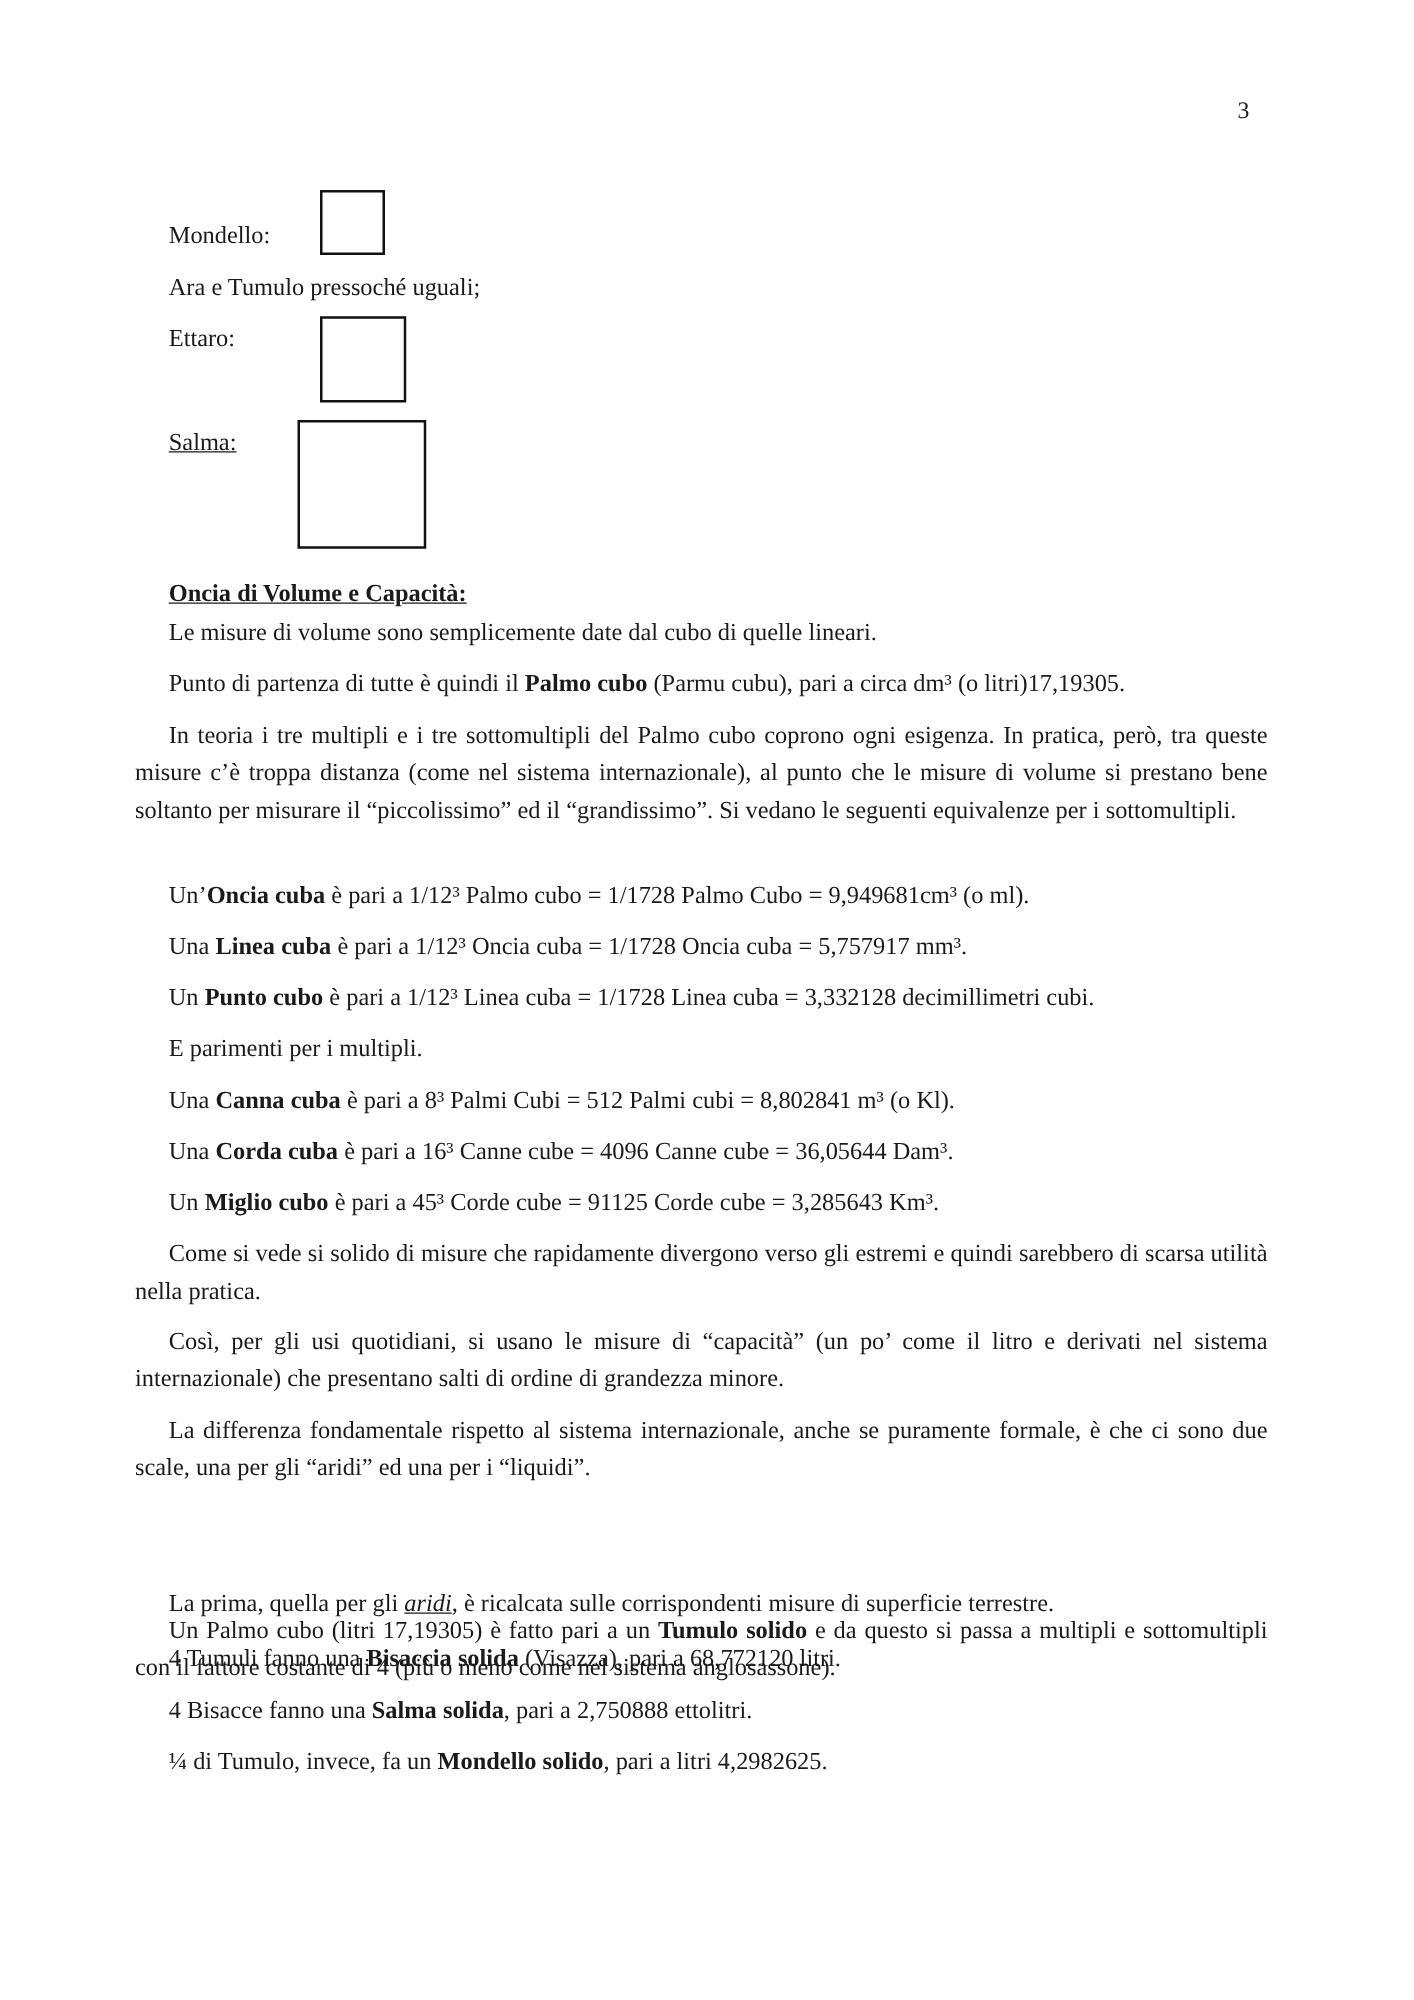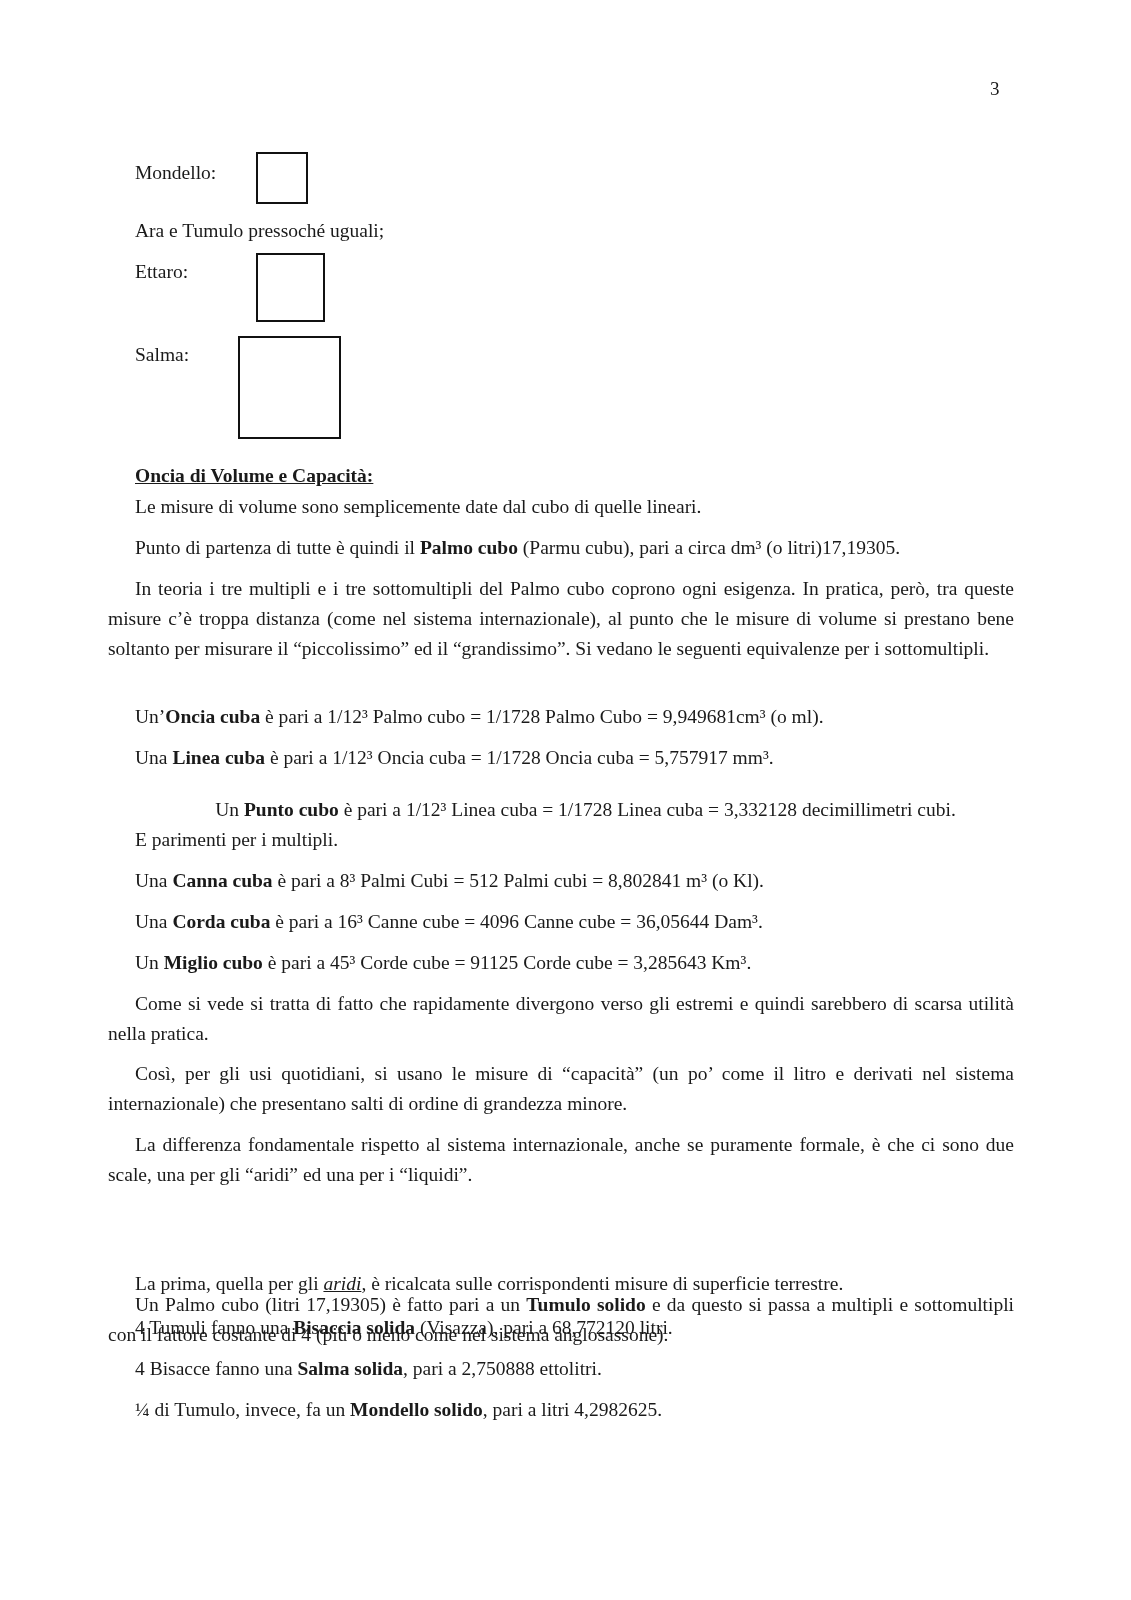--- a/index.html
+++ b/index.html
@@ -24,33 +24,33 @@
   .ul-it { font-style: italic; text-decoration: underline; }
 </style>
 </head>
 <body>
 
 <div>
 
   <div class="page-number">3</div>
 
   <div class="area-row" style="top:152px;">
-    <span class="area-label" style="top:10px;text-align:center;">Mondello:</span>
+    <span class="area-label" style="top:26px;text-align:center;">Mondello:</span>
     <div class="area-box" style="left:121px; top:0; width:52px; height:52px;"></div>
   </div>
 
   <div class="text-line" style="top:220px;">Ara e Tumulo pressoché uguali;</div>
 
   <div class="area-row" style="top:253px;">
     <span class="area-label" style="top:8px;">Ettaro:</span>
     <div class="area-box" style="left:121px; top:0; width:69px; height:69px;"></div>
   </div>
 
   <div class="area-row" style="top:336px;">
-    <span class="area-label" style="top:8px;">Salma:</span>
+    <span class="area-label" style="top:8px;text-decoration:underline;">Salma:</span>
     <div class="area-box" style="left:103px; top:0; width:103px; height:103px;"></div>
   </div>
 
   <div class="heading" style="top:465px;">Oncia di Volume e Capacità:</div>
 
   <p class="para single" style="top:492px; margin:0;">Le misure di volume sono semplicemente date dal cubo di quelle lineari.</p>
 
   <p class="para single" style="top:533px; margin:0;">
     <span>Punto di partenza di tutte è quindi il </span><b>Palmo cubo</b><span> (Parmu cubu), pari a  circa dm³ (o litri)17,19305.</span>
   </p>
@@ -58,39 +58,39 @@
   <p class="para" style="top:574px; margin:0;">In teoria i tre multipli e i tre sottomultipli del Palmo cubo coprono ogni esigenza. In pratica, però, tra queste misure c’è troppa distanza (come nel sistema internazionale), al punto che le misure di volume si prestano bene soltanto per misurare il “piccolissimo” ed il “grandissimo”. Si vedano le seguenti equivalenze per i sottomultipli.</p>
 
   <p class="para single" style="top:702px; margin:0;">
     <span>Un’</span><b>Oncia cuba</b><span> è pari a 1/12³ Palmo cubo = 1/1728 Palmo Cubo = 9,949681cm³ (o ml).</span>
   </p>
 
   <p class="para single" style="top:743px; margin:0;">
     <span>Una </span><b>Linea cuba</b><span> è pari a 1/12³ Oncia cuba = 1/1728 Oncia cuba = 5,757917 mm³.</span>
   </p>
 
-  <p class="para single" style="top:784px; margin:11px;text-align:center;">
+  <p class="para single" style="top:784px; margin:0;">
     <span>Un </span><b>Punto cubo</b><span> è pari a 1/12³ Linea cuba = 1/1728 Linea cuba = 3,332128 decimillimetri cubi.</span>
   </p>
 
   <p class="para single" style="top:825px; margin:0;">E parimenti per i multipli.</p>
 
   <p class="para single" style="top:866px; margin:0;">
     <span>Una </span><b>Canna cuba</b><span> è pari a 8³ Palmi Cubi = 512 Palmi cubi = 8,802841 m³ (o Kl).</span>
   </p>
 
   <p class="para single" style="top:907px; margin:0;">
     <span>Una </span><b>Corda cuba</b><span> è pari a 16³ Canne cube = 4096 Canne cube = 36,05644 Dam³.</span>
   </p>
 
   <p class="para single" style="top:948px; margin:0;">
     <span>Un </span><b>Miglio cubo</b><span> è pari a 45³ Corde cube = 91125 Corde cube = 3,285643 Km³.</span>
   </p>
 
-  <p class="para" style="top:989px; margin:0;">Come si vede si tratta di fatto che rapidamente divergono verso gli estremi e quindi sarebbero di scarsa utilità nella pratica.</p>
+  <p class="para" style="top:989px; margin:0;">Come si vede si solido di misure che rapidamente divergono verso gli estremi e quindi sarebbero di scarsa utilità nella pratica.</p>
 
   <p class="para" style="top:1059px; margin:0;">Così, per gli usi quotidiani, si usano le misure di “capacità” (un po’ come il litro e derivati nel sistema internazionale) che presentano salti di ordine di grandezza minore.</p>
 
   <p class="para" style="top:1130px; margin:0;">La differenza fondamentale rispetto al sistema internazionale, anche se puramente formale, è che ci sono due scale, una per gli “aridi” ed una per i “liquidi”.</p>
 
   <p class="para single" style="top:1269px; margin:0;">
     <span>La prima, quella per gli </span><span class="ul-it">aridi</span><span>, è ricalcata sulle corrispondenti misure di superficie terrestre.</span>
   </p>
 
   <p class="para" style="top:1290px; margin:0;">

